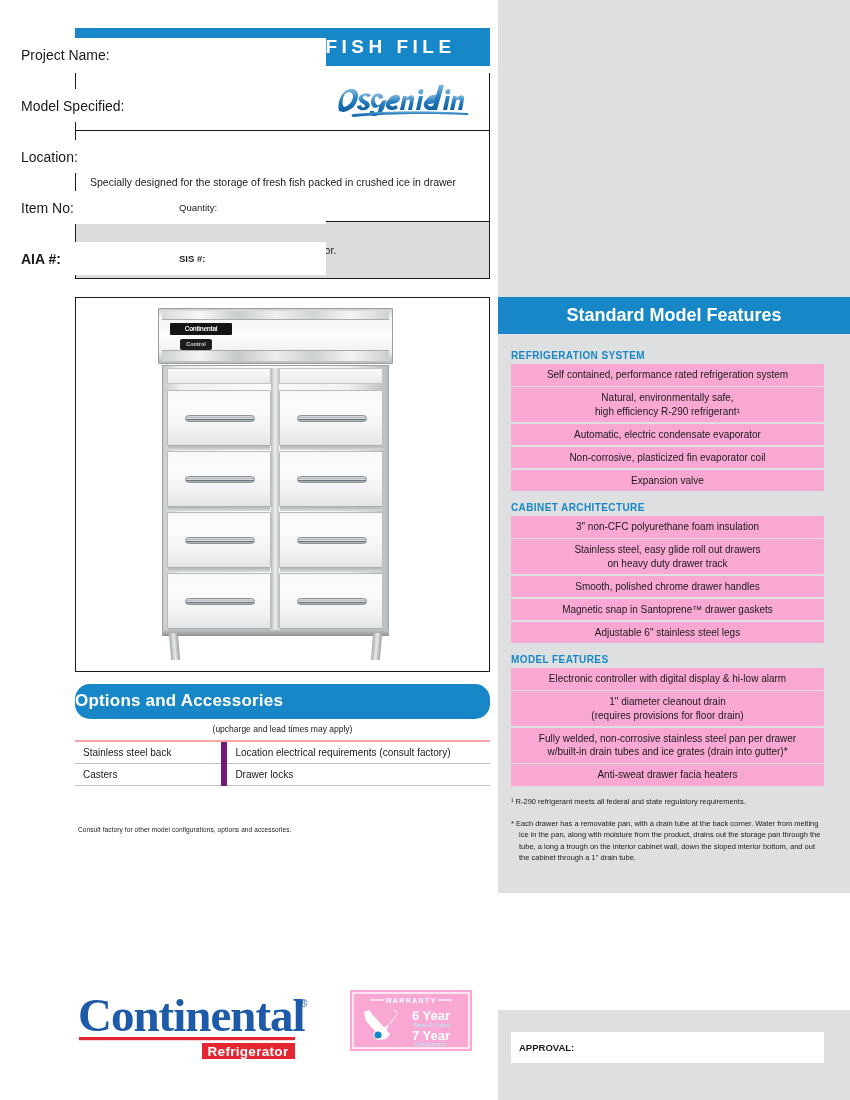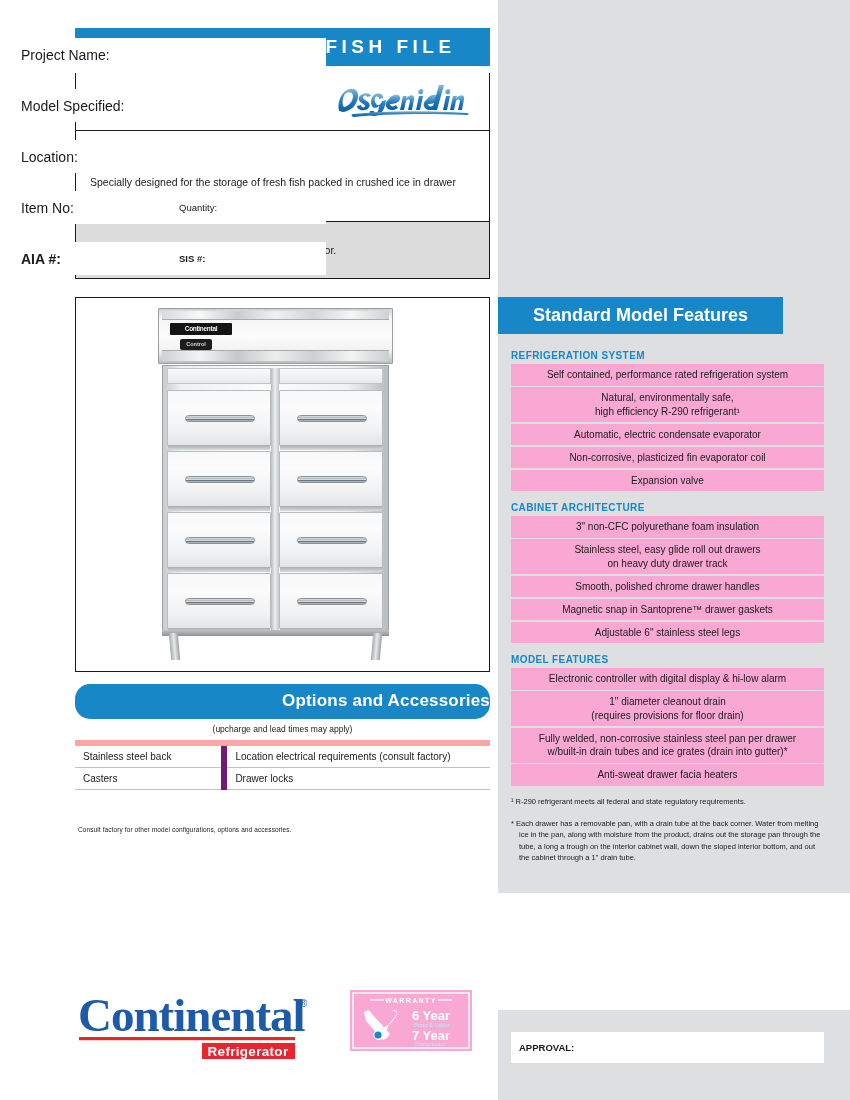--- a/index.html
+++ b/index.html
@@ -180,28 +180,28 @@
   #leg-r { right: 12px; transform: skewX(-5deg); }
   #unit-base {
     position: absolute; left: 4px; top: 322px; width: 227px; height: 6px;
     background: linear-gradient(180deg,#bfc2c4,#8f9294);
   }
 
   
   #options-wrap { position: absolute; left: 75px; top: 684px; width: 415px; }
   #options-banner {
     background: #1787c8; color: #fff; font-weight: bold;
-    font-size: 17px; text-align: right; padding: 7px 0 8px 0;
+    font-size: 17px; text-align: left; padding: 7px 0 8px 0;
     letter-spacing: 0.2px;
     border-radius: 15px;
   }
   #options-note {
     text-align: center; font-size: 8.5px; color: #1a1a1a;
     padding: 5px 0 6px 0;
-    border-bottom: 6px solid #fca5a5;
+    border-bottom: 2px solid #fca5a5;
   }
   #options-table { width: 100%; border-collapse: collapse; }
   #options-table td {
     font-size: 10px; color: #1a1a1a;
     padding: 5px 0 5px 8px;
     border-bottom: 1px solid #c2c2c2;
   }
   #options-table td.c1 { width: 36%; border-right: 6px solid #701a75; }
 
   #consult-note {
@@ -241,21 +241,21 @@
     display: flex;
     align-items: center;
     padding-left: 8px;
   }
   .form-label { font-size: 14px; color: #1a1a1a; }
   .form-label2 { font-size: 9.5px; color: #1a1a1a; position: absolute; left: 166px; }
   .form-bold { font-weight: bold; }
 
   #features-banner {
     position: absolute; left: 498px; top: 297px;
-    width: 285px; height: 37px;
+    width: 352px; height: 37px;
     background: #1787c8;
     color: #ffffff; font-weight: bold; font-size: 18px;
     text-align: center; line-height: 37px;
   }
 
   #features-list {
     position: absolute; left: 511px; top: 350px; width: 313px;
   }
   .grp-title {
     color: #1787c8; font-weight: bold; font-size: 10px;

